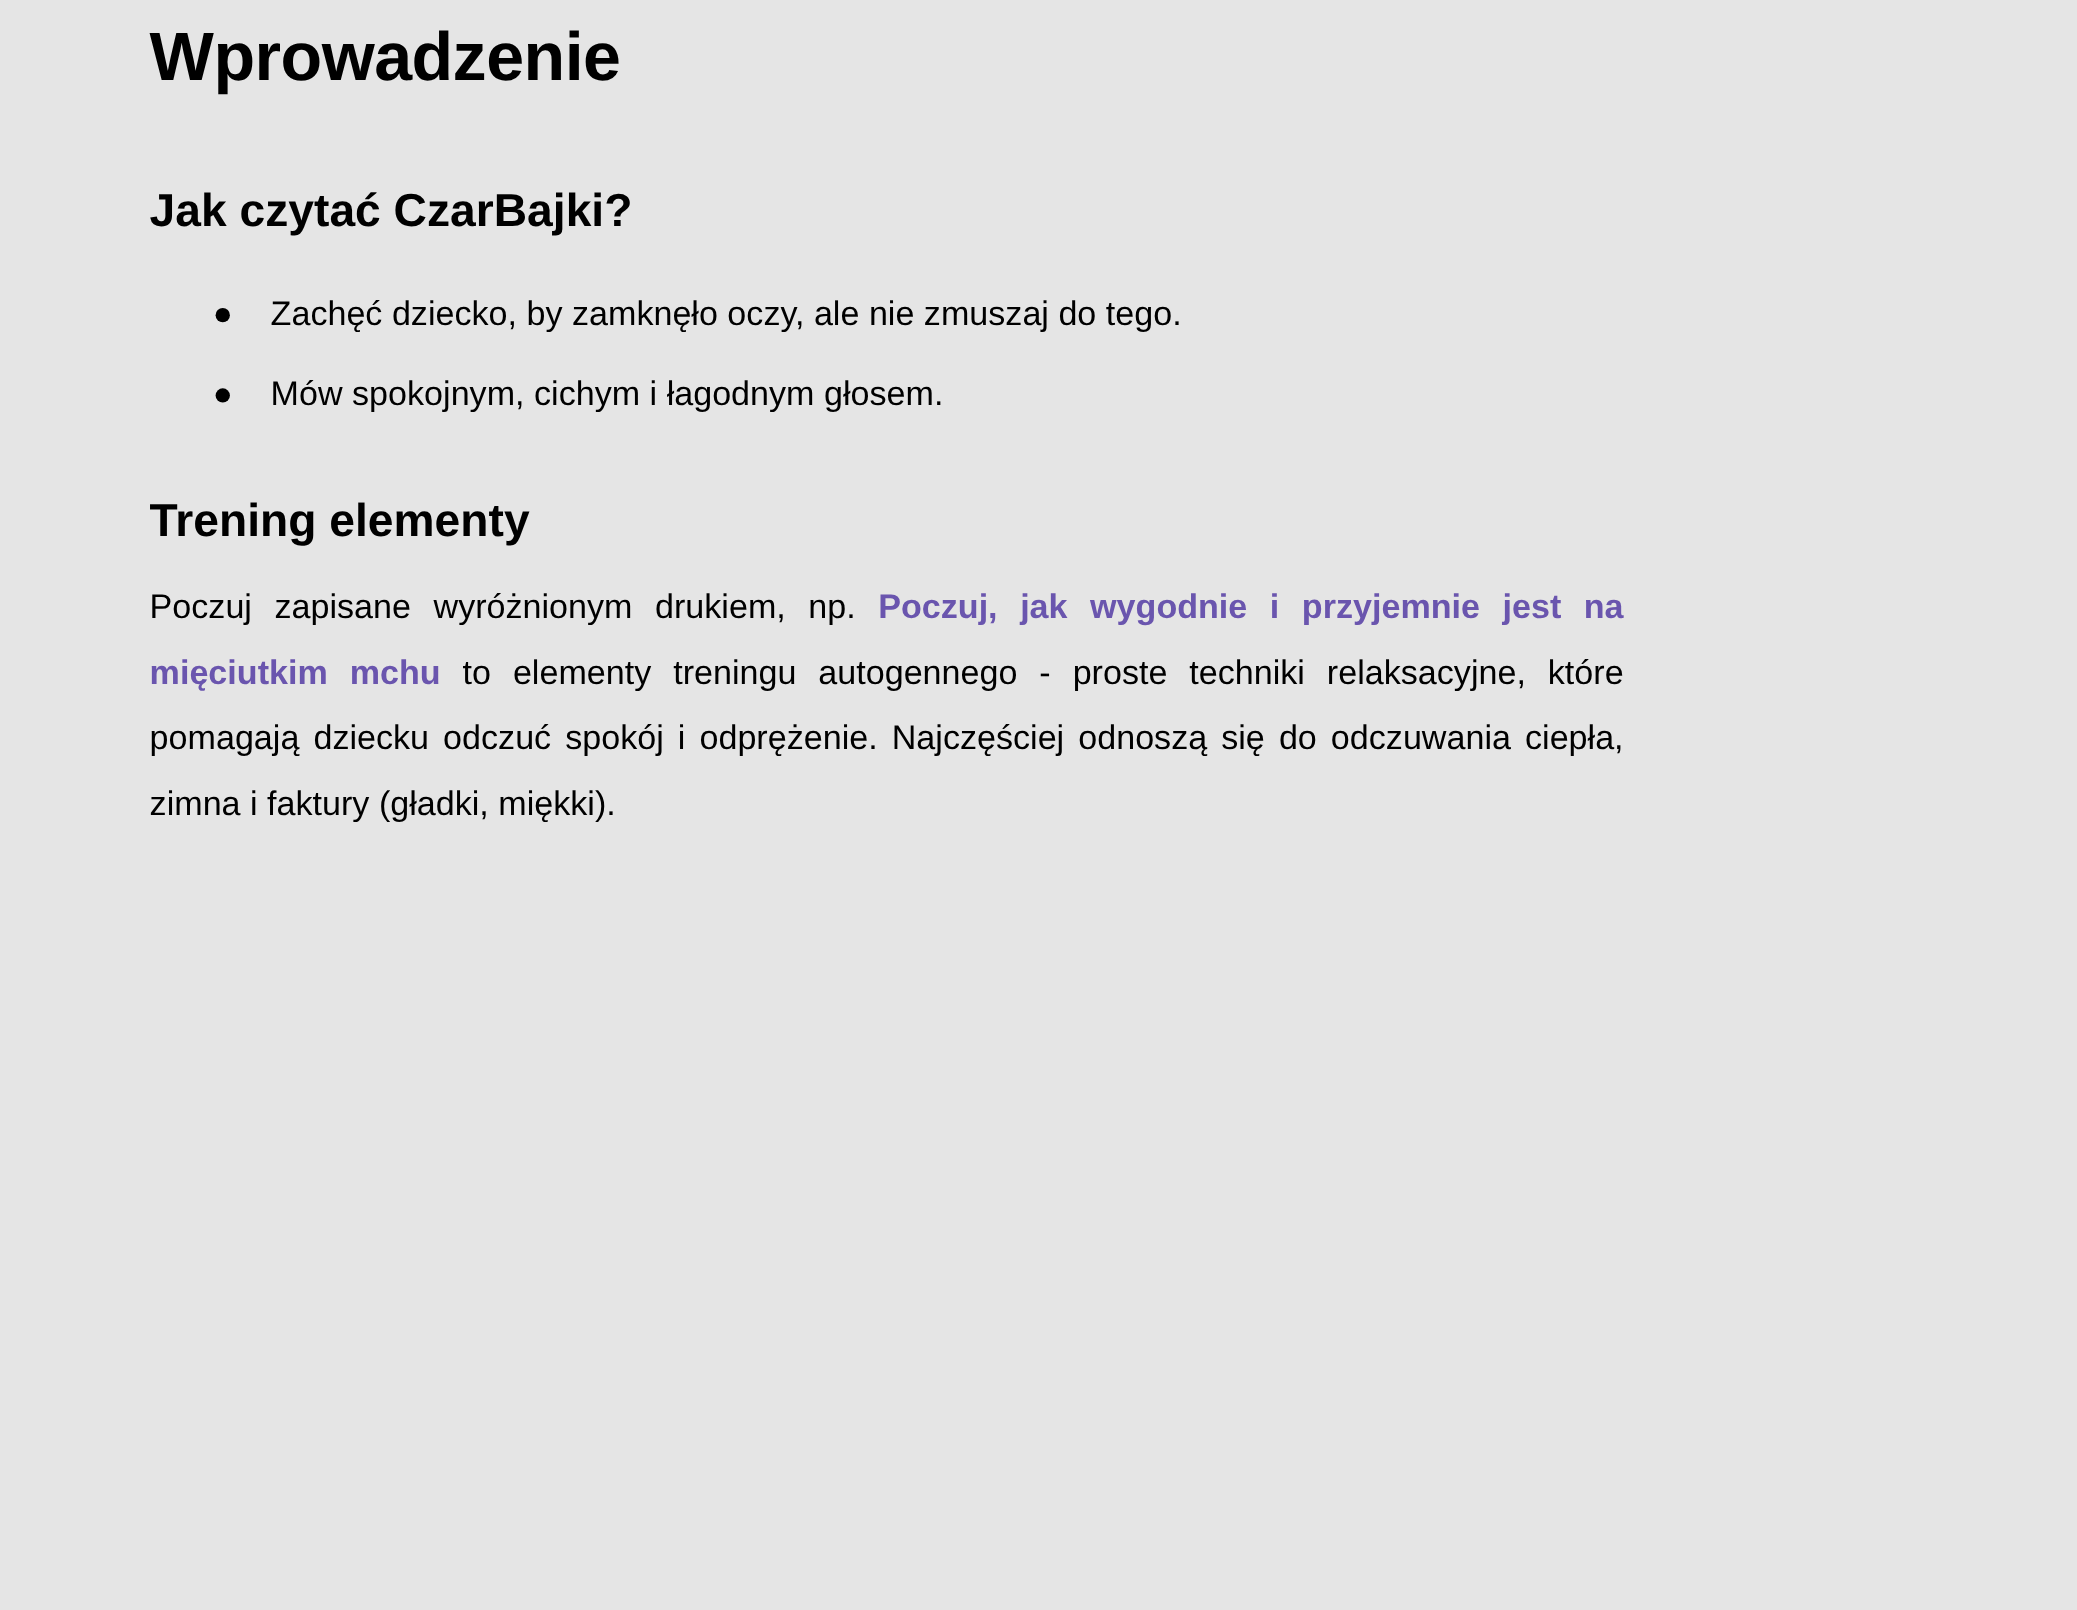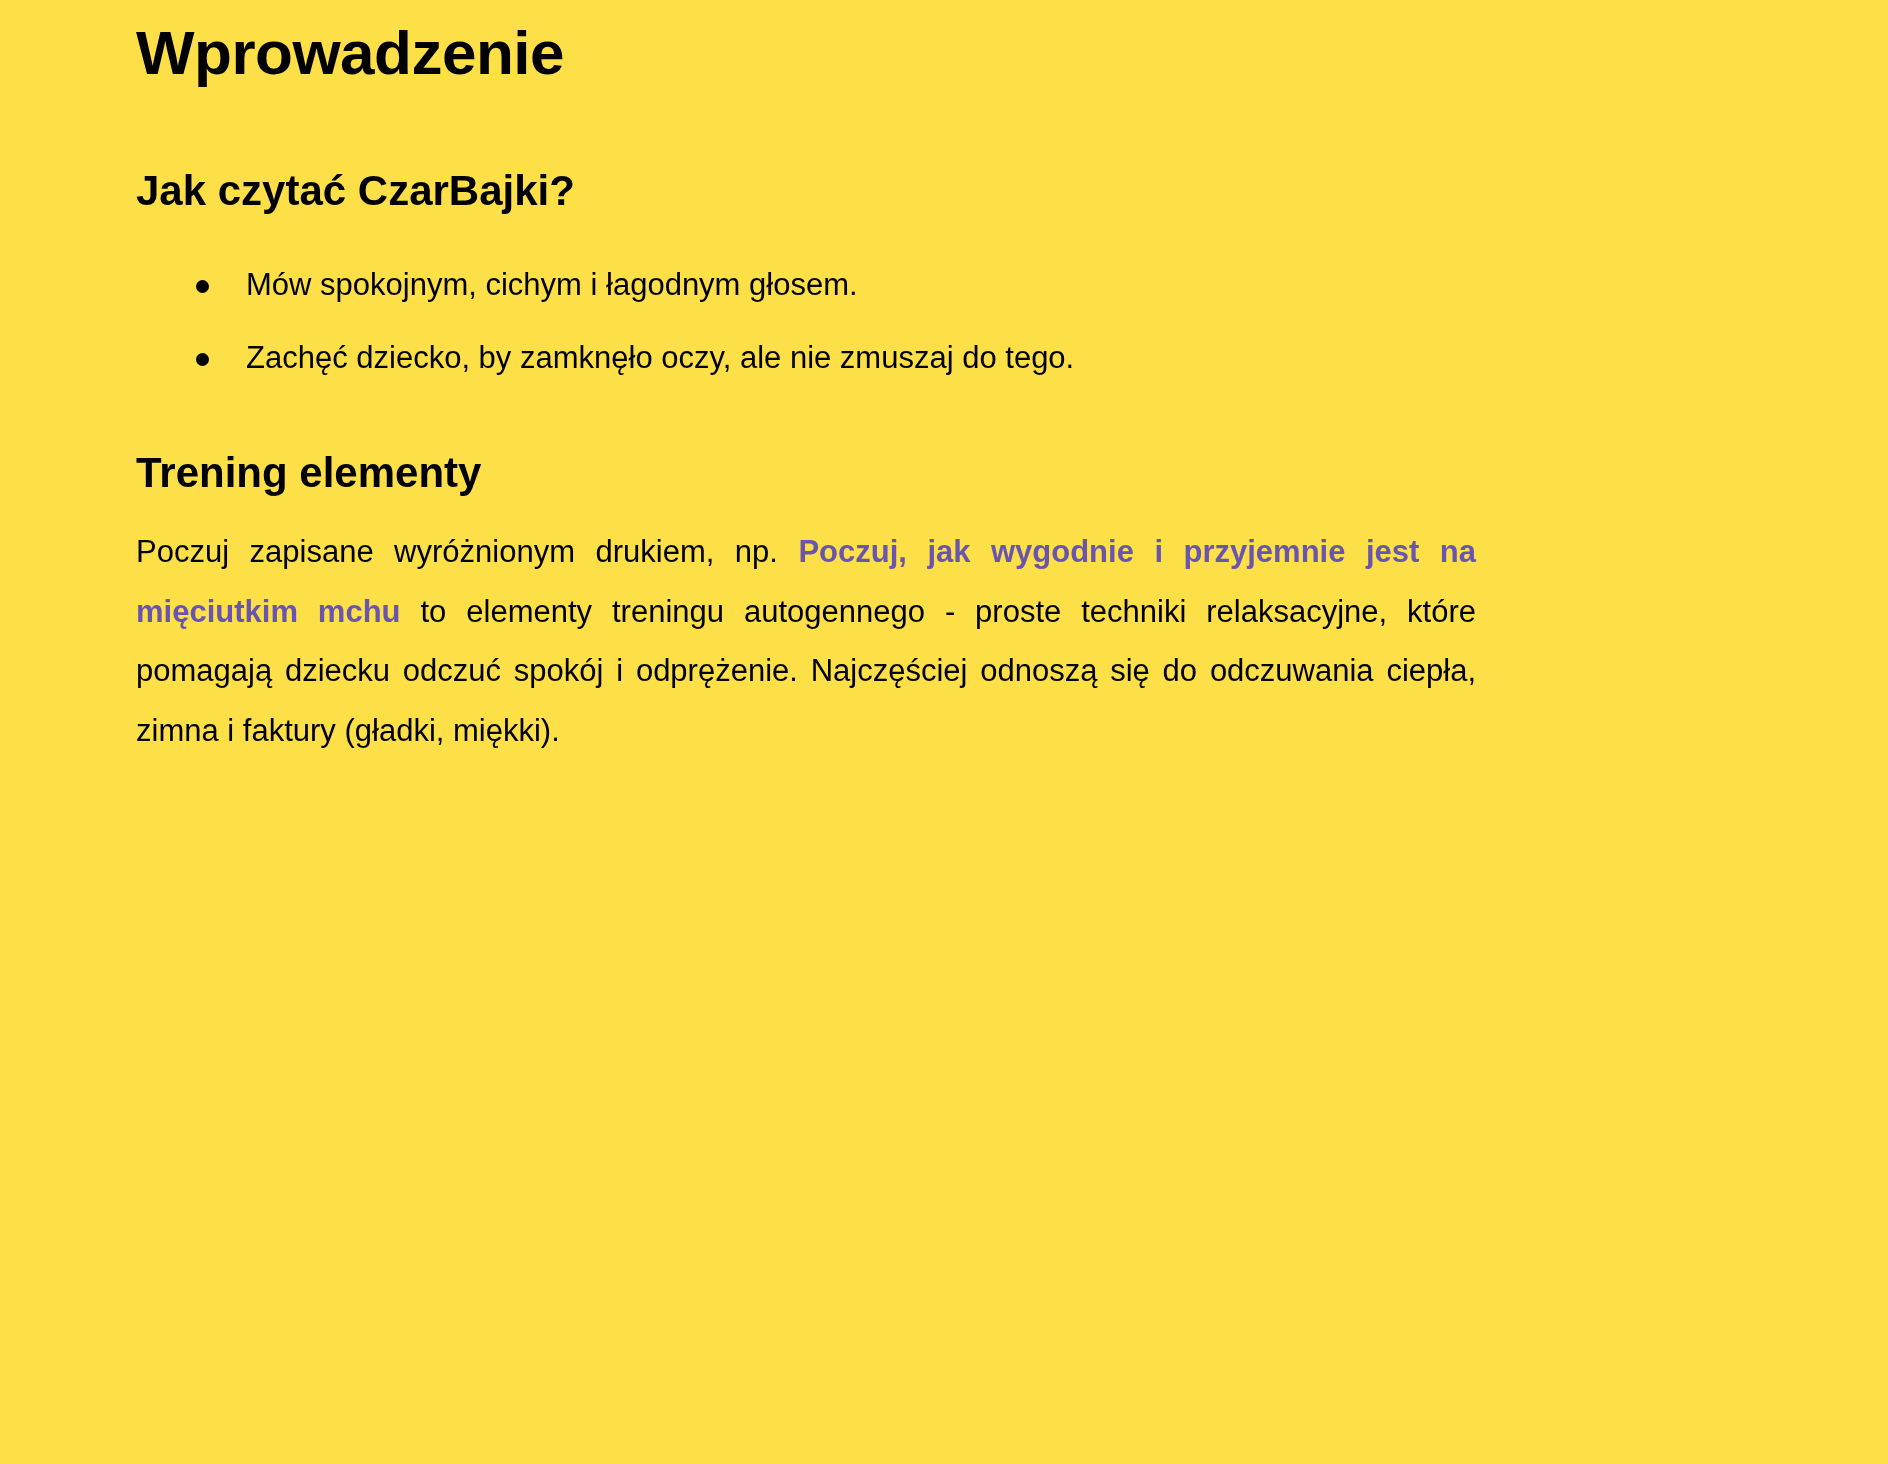--- a/index.html
+++ b/index.html
@@ -12,21 +12,21 @@
   body {
     font-family: "Liberation Sans", sans-serif;
     color: #000000;
     -webkit-font-smoothing: antialiased;
   }
 
   .page {
     position: relative;
     width: 1888px;
     min-height: 1464px;
-    background: #fde047;
+    background: #e5e5e5;
     box-sizing: border-box;
     padding: 0;
     overflow: hidden;
     text-decoration: underline;
   }
 
   .content {
     position: absolute;
     left: 136px;
     top: 0;
@@ -133,25 +133,25 @@
   <div class="content">
 
     <h1 class="doc-title">Wprowadzenie</h1>
 
 
     <h2 class="section-head head-how">Jak czytać CzarBajki?</h2>
 
     <ul class="tip-list">
       <li>
         <span class="bullet-dot"></span>
-        <span>Mów spokojnym, cichym i łagodnym głosem.</span>
+        <span>Zachęć dziecko, by zamknęło oczy, ale nie zmuszaj do tego.</span>
       </li>
       <li>
         <span class="bullet-dot"></span>
-        <span>Zachęć dziecko, by zamknęło oczy, ale nie zmuszaj do tego.</span>
+        <span>Mów spokojnym, cichym i łagodnym głosem.</span>
       </li>
     </ul>
 
     <h2 class="section-head head-training">Trening elementy</h2>
 
     <p class="body-par par-autogenic"><span>Poczuj zapisane wyróżnionym drukiem, np. </span><span class="emph-purple">Poczuj, jak wygodnie i przyjemnie jest na mięciutkim mchu</span><span> to elementy treningu autogennego - proste techniki relaksacyjne, które pomagają dziecku odczuć spokój i odprężenie. Najczęściej odnoszą się do odczuwania ciepła, zimna i faktury (gładki, miękki).</span></p>
 
 
   </div>
 </div>

